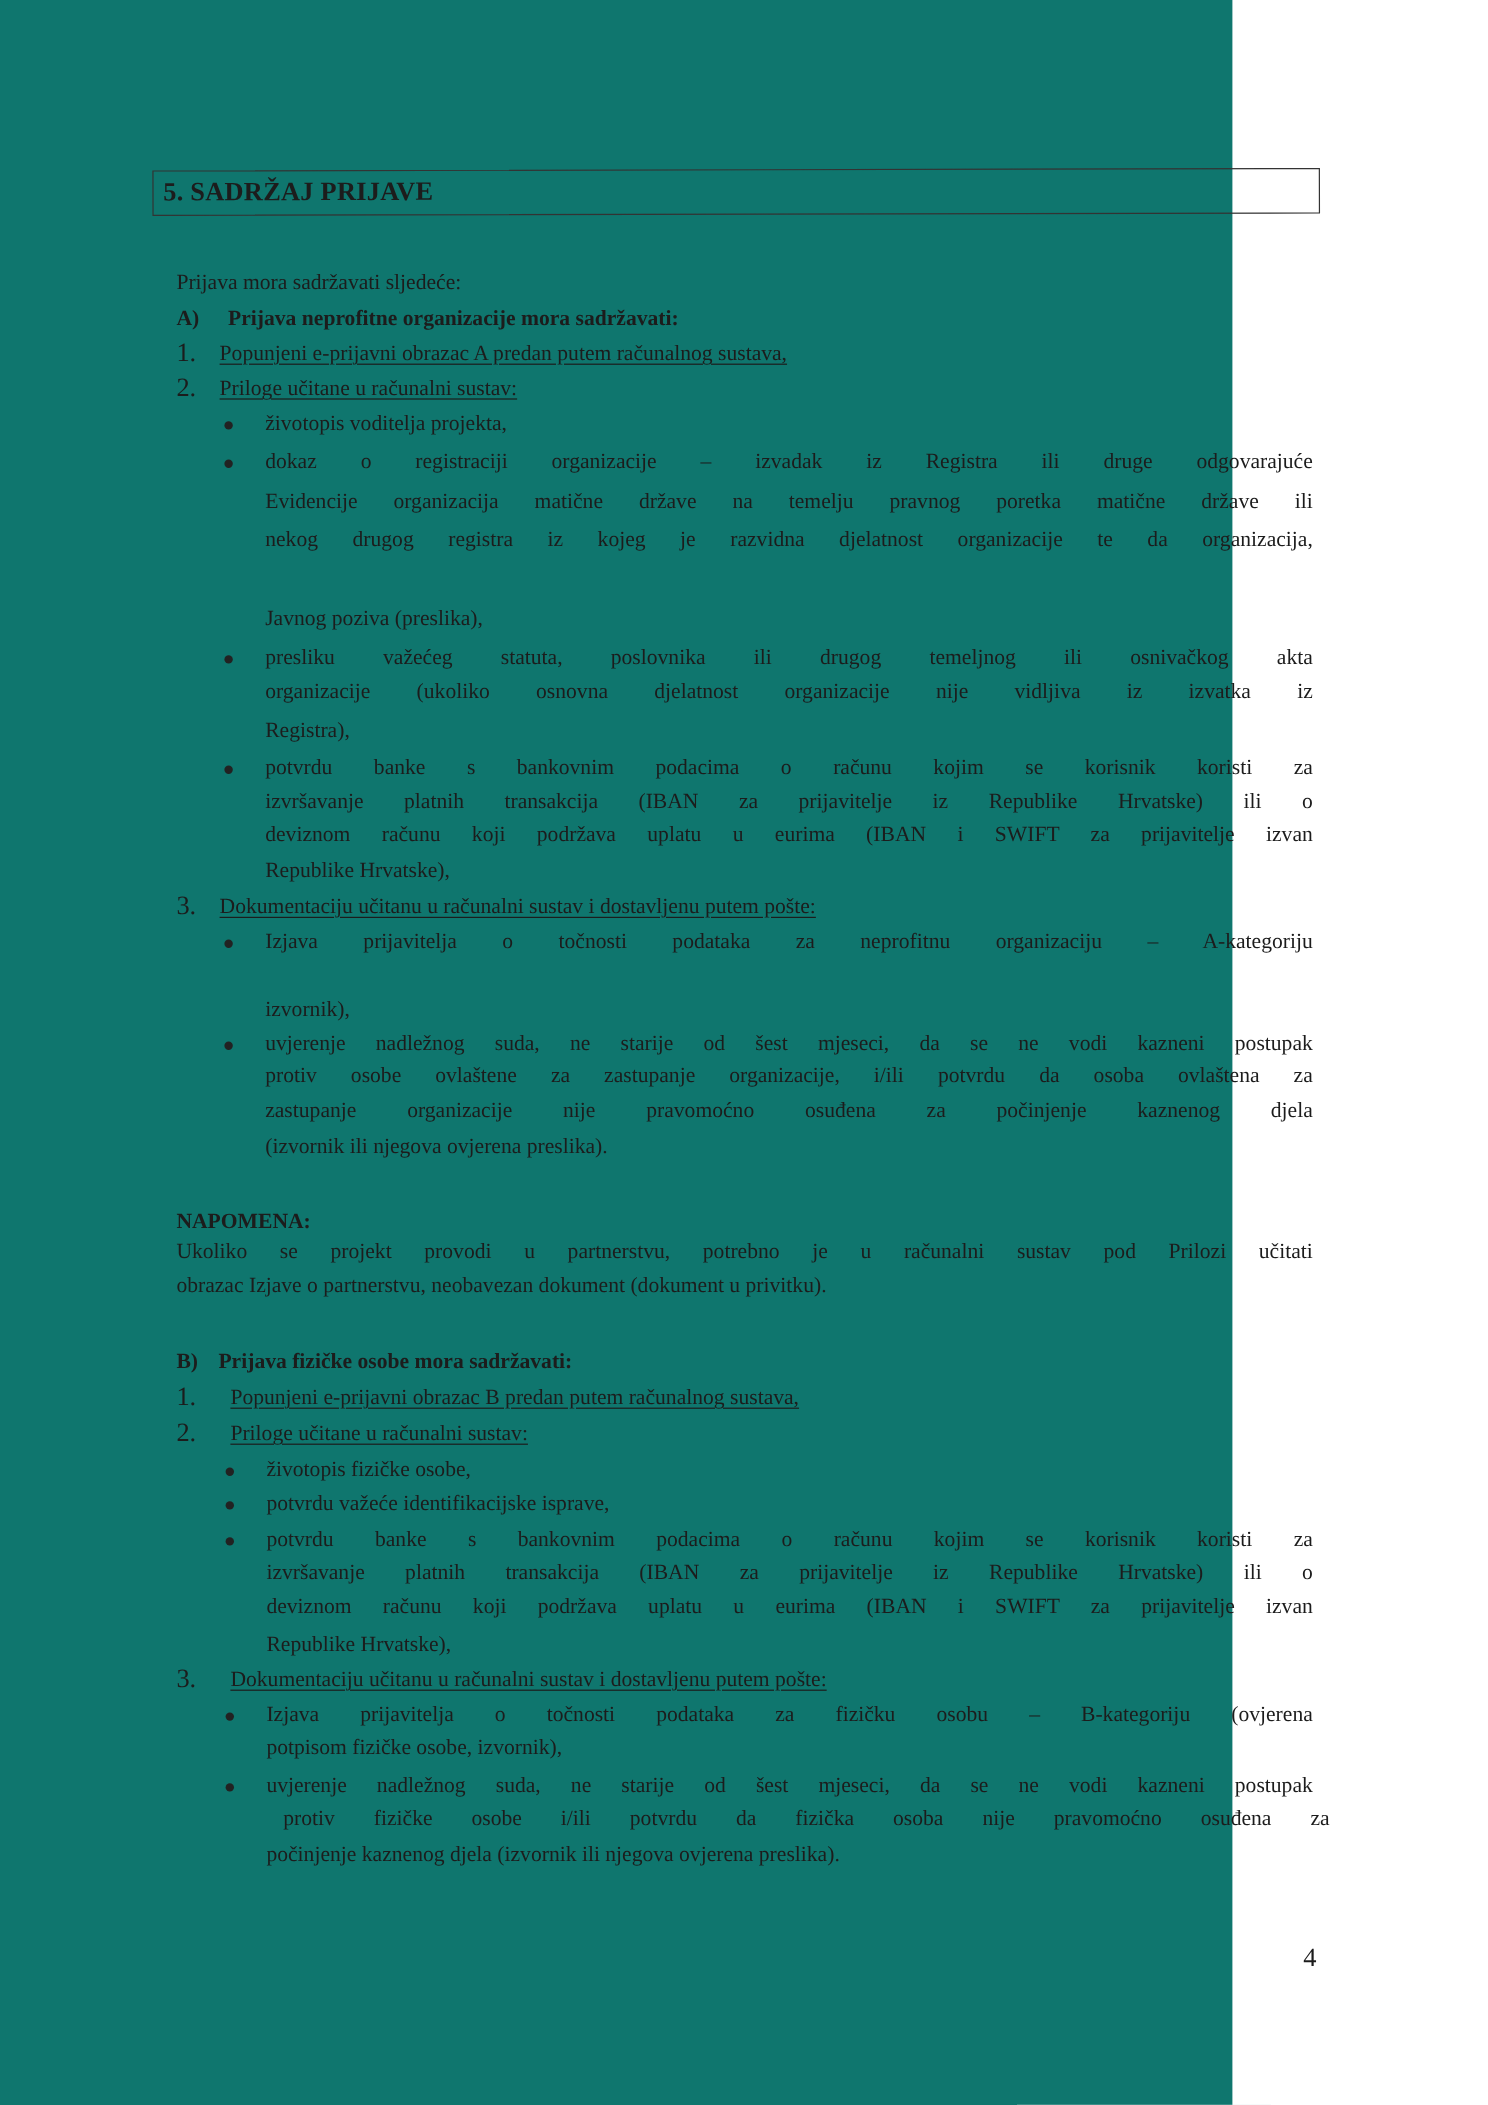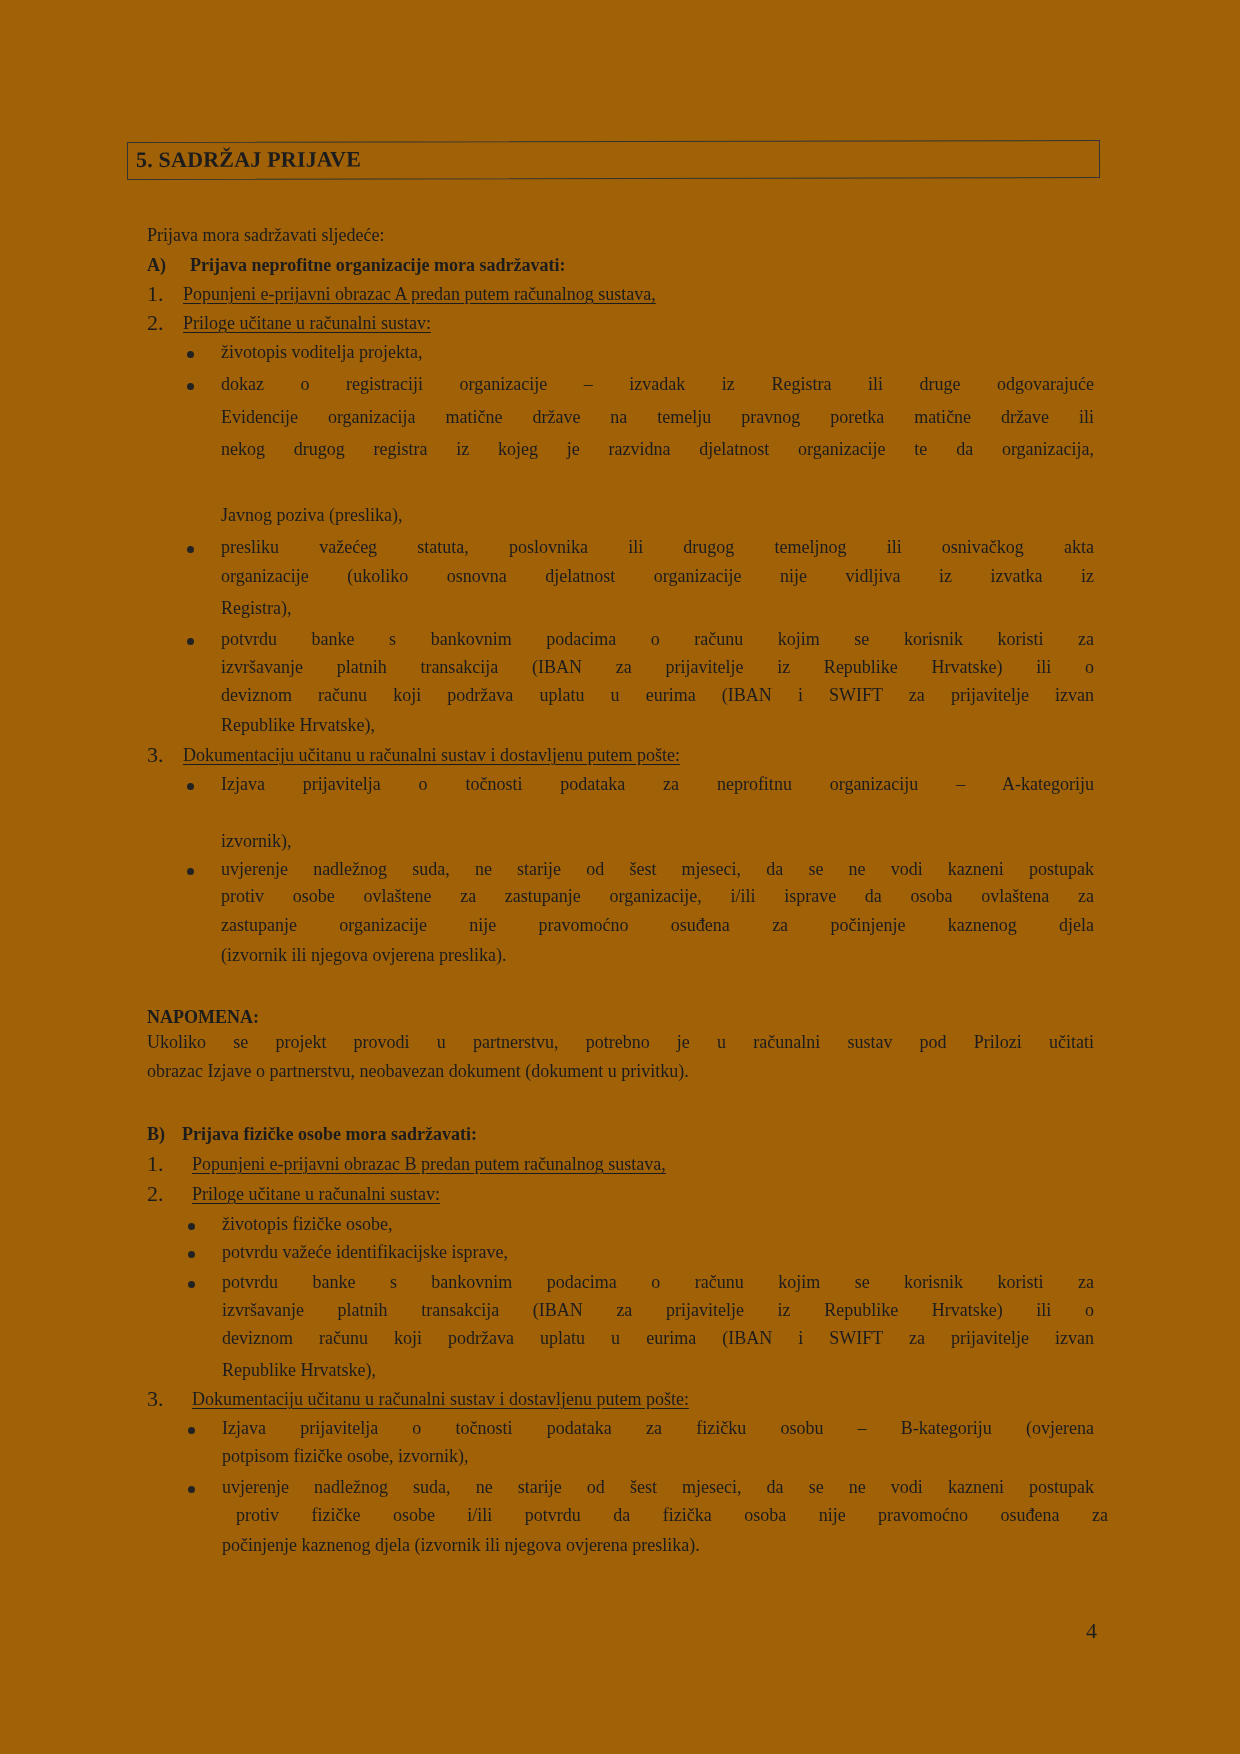--- a/index.html
+++ b/index.html
@@ -1,17 +1,17 @@
 <!DOCTYPE html>
 <html><head>
 <meta charset="utf-8">
 <style>
   html, body { margin: 0; padding: 0; background: #ffffff; }
   body { width: 1240px; height: 1754px; position: relative; overflow: hidden; font-family: "Liberation Serif", "DejaVu Serif", serif; color: #1c1c1c; }
-  .page { position: absolute; left: 0; top: 0; width: 1240px; height: 1754px; background: #a16207; }
+  .page { position: absolute; left: 0; top: 0; width: 1027px; height: 1754px; background: #0f766e; }
   .title-box { position: absolute; left: 127px; top: 141px; width: 973px; height: 38px; border: 1.5px solid #333; box-sizing: border-box; transform: rotate(-0.12deg); }
   .title-text { position: absolute; left: 8px; top: 4px; font-size: 22px; font-weight: bold; letter-spacing: 0.2px; white-space: nowrap; }
   .ln { position: absolute; font-size: 18px; line-height: 26px; white-space: nowrap; }
   .just { text-align: justify; text-align-last: justify; white-space: normal; }
   .b { font-weight: bold; }
   .u { text-decoration: underline; text-underline-offset: 3px; text-decoration-thickness: 1px; }
   .num { position: absolute; font-size: 22px; line-height: 26px; }
   .bul { position: absolute; width: 7px; height: 7px; border-radius: 50%; background: #222; }
   .pagenum { position: absolute; left: 1086px; top: 1618px; font-size: 22px; line-height: 26px; }
 </style>
@@ -57,21 +57,21 @@
 
   <div class="num" style="left:147px;top:742px;">3.</div>
   <div class="ln u" style="left:183px;top:742px;">Dokumentaciju učitanu u računalni sustav i dostavljenu putem pošte:</div>
 
   <div class="bul" style="left:187px;top:783px;"></div>
   <div class="ln just" style="left:221px;top:771px;width:873px;">Izjava prijavitelja o točnosti podataka za neprofitnu organizaciju – A-kategoriju</div>
   <div class="ln" style="left:221px;top:828px;">izvornik),</div>
 
   <div class="bul" style="left:187px;top:868px;"></div>
   <div class="ln just" style="left:221px;top:856px;width:873px;">uvjerenje nadležnog suda, ne starije od šest mjeseci, da se ne vodi kazneni postupak</div>
-  <div class="ln just" style="left:221px;top:883px;width:873px;">protiv osobe ovlaštene za zastupanje organizacije, i/ili isprave da osoba ovlaštena za</div>
+  <div class="ln just" style="left:221px;top:883px;width:873px;">protiv osobe ovlaštene za zastupanje organizacije, i/ili potvrdu da osoba ovlaštena za</div>
   <div class="ln just" style="left:221px;top:912px;width:873px;">zastupanje organizacije nije pravomoćno osuđena za počinjenje kaznenog djela</div>
   <div class="ln" style="left:221px;top:942px;">(izvornik ili njegova ovjerena preslika).</div>
 
   <div class="ln b" style="left:147px;top:1004px;">NAPOMENA:</div>
   <div class="ln just" style="left:147px;top:1029px;width:947px;">Ukoliko se projekt provodi u partnerstvu, potrebno je u računalni sustav pod Prilozi učitati</div>
   <div class="ln" style="left:147px;top:1058px;">obrazac Izjave o partnerstvu, neobavezan dokument (dokument u privitku).</div>
 
   <div class="ln b" style="left:147px;top:1121px;">B)</div>
   <div class="ln b" style="left:182px;top:1121px;">Prijava fizičke osobe mora sadržavati:</div>
 

